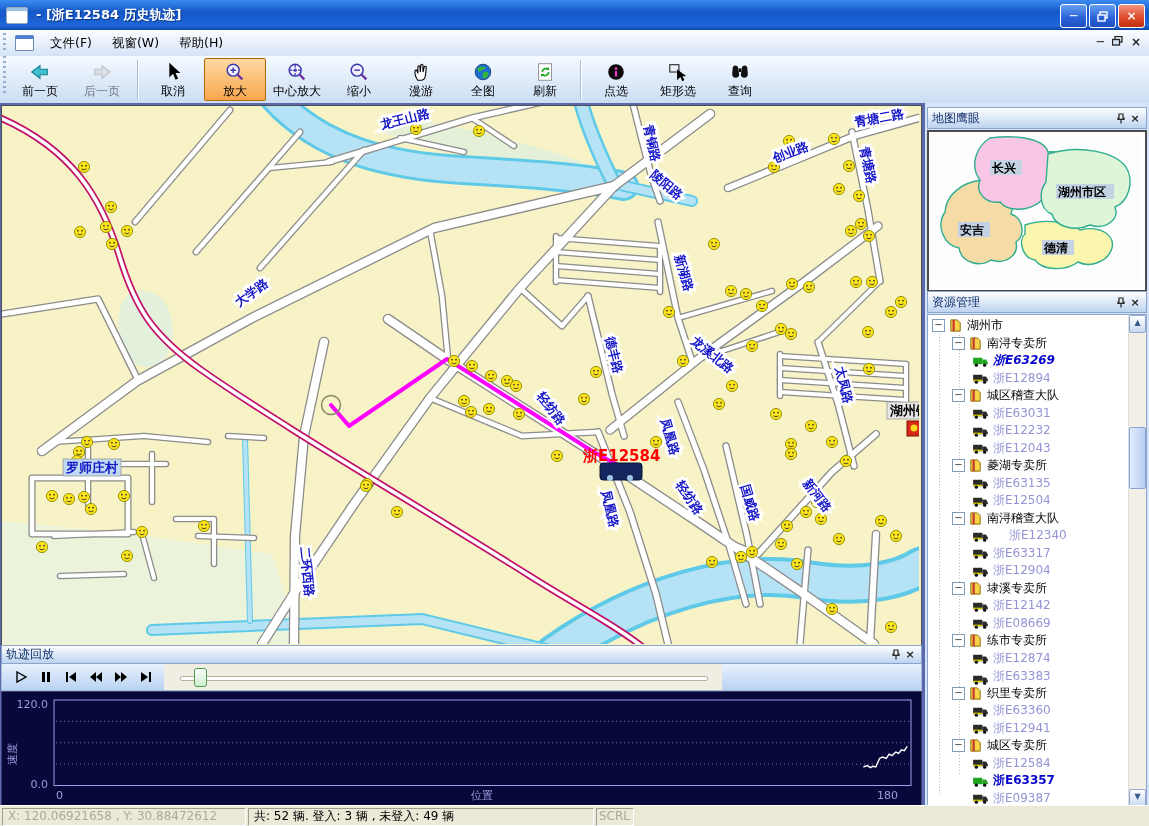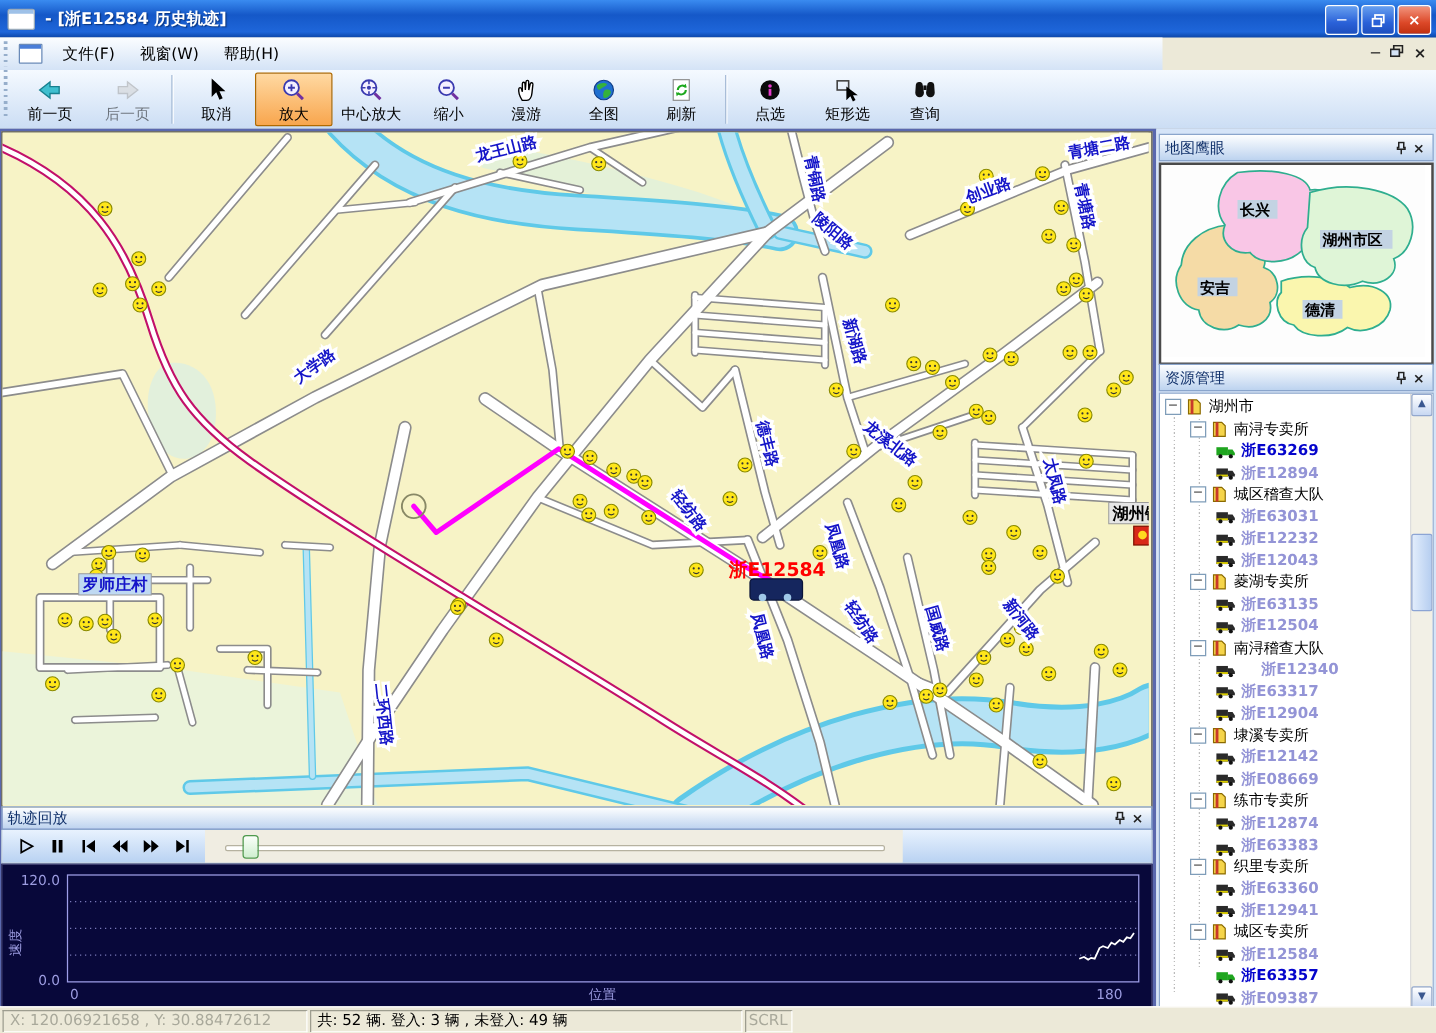--- a/index.html
+++ b/index.html
@@ -10,21 +10,21 @@
     background:linear-gradient(#3A8BF0,#1558C8 40%,#1E66DA 85%,#0C46A8);display:flex;align-items:center;}
   #appicon{width:20px;height:15px;margin:0 8px 0 6px;background:#fff;border:1px solid #9ab;border-radius:2px;
     box-shadow:inset 0 3px 0 #9EC1E8;}
   #apptitle{color:#fff;font-weight:bold;font-size:13px;text-shadow:1px 1px 1px #09347E;}
   .winbtn{width:25px;height:22px;border-radius:3px;margin-left:2px;border:1px solid #fff;
     color:#fff;font-size:12px;font-weight:bold;display:flex;align-items:center;justify-content:center;}
   .winbtn.blue{background:linear-gradient(#67A0F0,#2A61D8 60%,#1E4FBE);}
   .winbtn.red{background:linear-gradient(#F2957E,#DC4828 60%,#C03010);}
   #winbtns{position:absolute;right:4px;top:4px;display:flex;}
   
-  #menubar{left:0;top:30px;width:930px;height:26px;background:linear-gradient(#FBFDFF,#D4E3F6);
+  #menubar{left:0;top:30px;width:1149px;height:26px;background:linear-gradient(#FBFDFF,#D4E3F6);
     border-bottom:1px solid #BACFEA;display:flex;align-items:center;}
   .grip{width:5px;height:80%;margin:0 3px;
     background:repeating-linear-gradient(#96AECB 0 2px,transparent 2px 5px);width:3px;}
   #mdiicon{width:17px;height:14px;background:#fff;border:1px solid #6A8AB8;border-radius:1px;
     box-shadow:inset 0 3px 0 #4A7ED8;margin:0 6px;}
   .menuitem{padding:3px 10px;font-size:12.5px;color:#000;}
   #mdibtns{position:absolute;right:8px;top:36px;display:flex;gap:8px;color:#222;
     font-size:12px;font-weight:bold;align-items:center;}
   #mdibtns span{line-height:12px;}
   
@@ -53,21 +53,21 @@
   #eagle{left:927px;top:107px;width:220px;}
   #eagle-content{border:2px solid #4A4A4A;background:#FFFFFF;height:158px;margin-top:1px;}
   #resources{left:927px;top:291px;width:220px;}
   #res-content{border:1px solid #8AA5CC;background:#fff;height:492px;margin-top:1px;position:relative;overflow:hidden;}
   #tree{position:absolute;left:0;top:2px;right:18px;bottom:0;overflow:hidden;
     background-image:repeating-linear-gradient(#BBB 0 1px,transparent 1px 3px),
                      repeating-linear-gradient(#BBB 0 1px,transparent 1px 3px);
     background-size:1px 470px,1px 440px;background-position:11px 8px,31px 18px;background-repeat:no-repeat;}
   .trow{height:17.5px;display:flex;align-items:center;font-size:12px;white-space:nowrap;}
   .trow .tlab{margin-left:4px;color:#000;}
-  .trow.veh .tlab{color:#9394D6;font-weight:bold;}
+  .trow.veh .tlab{color:#9394D6;font-weight:normal;}
   .trow.veh.online .tlab{color:#0505CC;font-weight:bold;}
   .expbox{width:11px;height:11px;border:1px solid #7F9DB9;background:#fff;color:#333;font-size:10px;
     line-height:9px;text-align:center;margin-right:3px;flex:none;}
   .ticon{flex:none;display:flex;}
   #vscroll{position:absolute;right:0;top:0;width:17px;bottom:0;background:#F2F0E6;border-left:1px solid #DDD;}
   .sarrow{height:16px;background:linear-gradient(#FFF,#C8D8F2);border:1px solid #93A8CE;color:#3A5890;
     font-size:8px;text-align:center;line-height:14px;border-radius:2px;}
   .sarrow.dn{position:absolute;bottom:0;left:0;right:0;}
   #sthumb{position:absolute;left:0;right:0;top:112px;height:60px;border:1px solid #8CA4D4;border-radius:2px;
     background:linear-gradient(90deg,#E2EDFC,#B6CEF0);}
@@ -588,21 +588,21 @@
         <div class="trow" style="padding-left: 24px;">
           <span class="expbox">−</span>
           <span class="ticon">
             <svg width="15" height="15" viewBox="0 0 16 16">
               <path d="M3 2 h7 l3 3 v9 H3 Z" fill="#F5D44A" stroke="#8A6A00"></path>
               <path d="M6 2 v12" stroke="#C8392B" stroke-width="2.4"></path>
             </svg>
           </span>
           <span class="tlab">南浔专卖所</span>
         </div>
-        <div class="trow veh online" style="padding-left: 44px;">
+        <div class="trow veh online" style="padding-left: 44px; font-style: italic;">
           <span class="ticon">
             <svg width="17" height="12" viewBox="0 0 18 13">
               <rect x="1" y="3" width="10" height="7" fill="#1FA51F"></rect>
               <path d="M11 5 h4 l2 3 v2 h-6 Z" fill="#1FA51F"></path>
               <circle cx="4.5" cy="11" r="1.8" fill="#111"></circle>
               <circle cx="13.5" cy="11" r="1.8" fill="#111"></circle>
             </svg>
           </span>
           <span class="tlab">浙E63269</span>
         </div>

